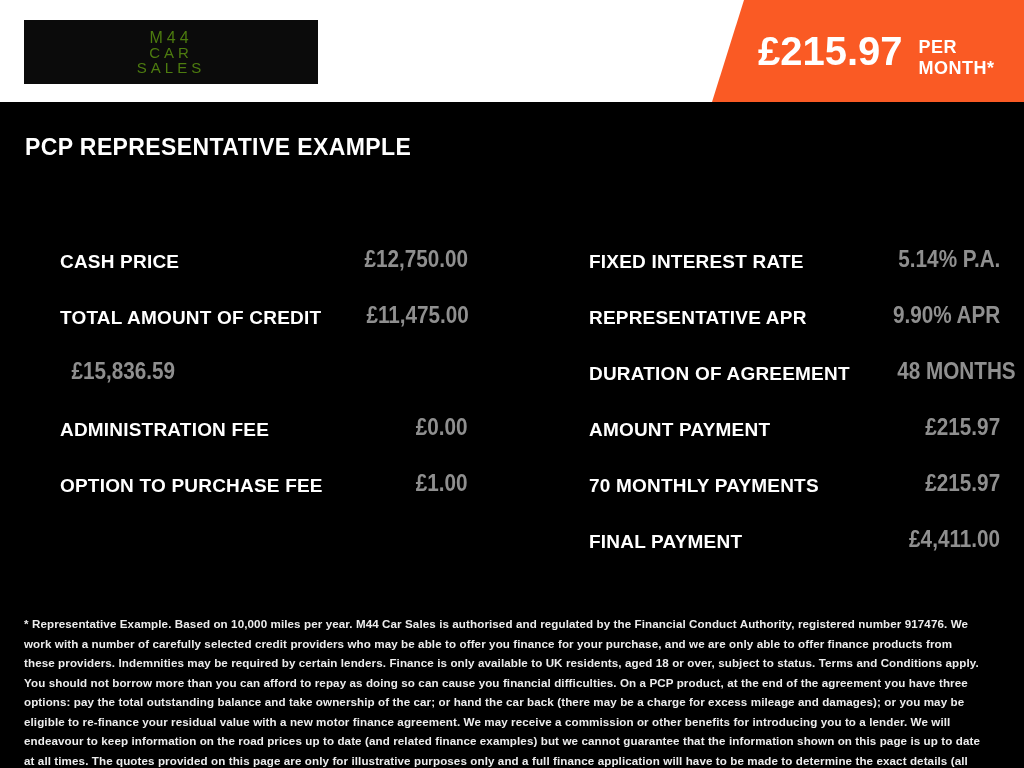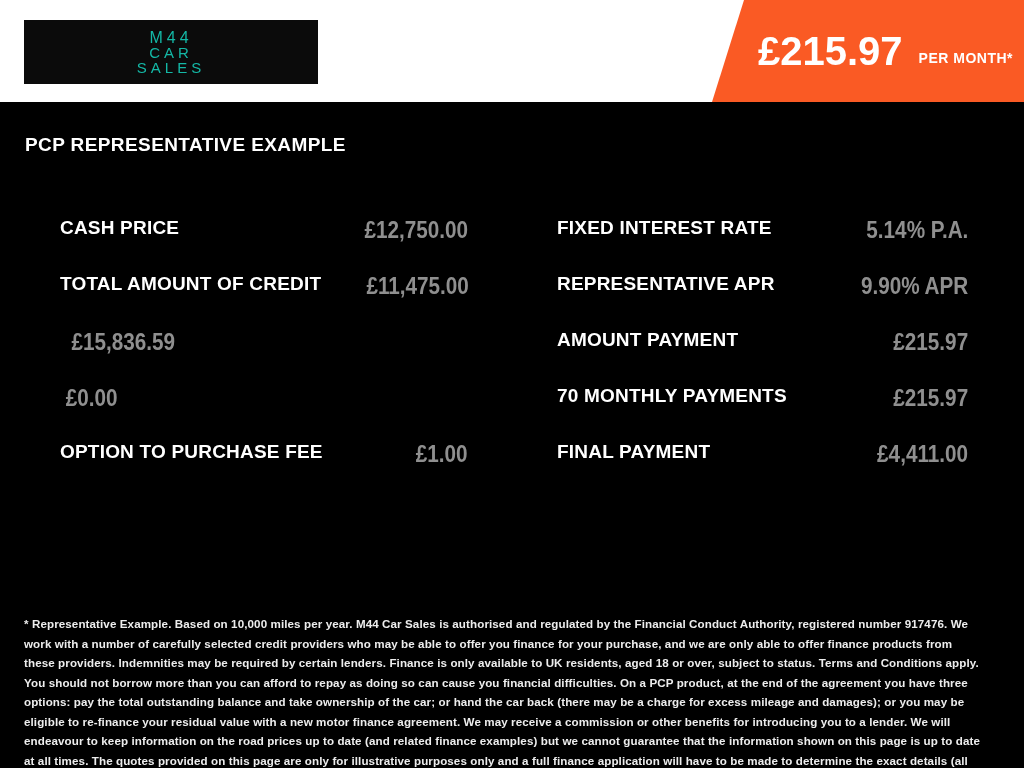--- a/index.html
+++ b/index.html
@@ -10,50 +10,50 @@
   }
   
   .top-banner{
     position:absolute;left:0;top:0;width:1024px;height:102px;background:#ffffff;
   }
   .logo-box{
     position:absolute;left:24px;top:20px;width:294px;height:64px;background:#0b0b0b;
     display:flex;flex-direction:column;align-items:center;justify-content:center;
   }
   .logo-line{
-    color:#14b8a6;font-weight:400;letter-spacing:4px;line-height:15px;
+    color:#4d7c0f;font-weight:400;letter-spacing:4px;line-height:15px;
     font-size:15px;text-transform:uppercase;font-family:"Liberation Sans",sans-serif;
   }
   .logo-line.l1{font-size:16px;}
   .price-ribbon{
     position:absolute;top:0;right:0;left:712px;height:102px;background:#FA5A24;
     clip-path:polygon(32px 0,100% 0,100% 100%,0 100%);
     display:flex;align-items:center;justify-content:flex-start;
     padding-left:46px;box-sizing:border-box;
   }
   .price-amount{
     color:#fff;font-weight:700;font-size:40px;letter-spacing:0px;
   }
   .price-period{
-    color:#fff;font-weight:700;font-size:14px;letter-spacing:0.5px;margin-left:16px;margin-top:14px;
+    color:#fff;font-weight:700;font-size:18px;letter-spacing:0.5px;margin-left:16px;margin-top:14px;
   }
   
   .page-title{
     position:absolute;left:25px;top:134px;color:#ffffff;font-weight:700;
-    font-size:19px;letter-spacing:0.4px;
+    font-size:23px;letter-spacing:0.4px;
   }
   
   .finance-grid{
     position:absolute;left:0;top:217px;width:1024px;
   }
   .fin-col{position:absolute;top:0;}
   .fin-col.left{left:60px;width:408px;}
-  .fin-col.right{left:557px;width:411px;}
+  .fin-col.right{left:589px;width:411px;}
   .fin-row{
-    height:56px;display:flex;align-items:flex-start;justify-content:space-between;gap:34px;
+    height:56px;display:flex;align-items:flex-end;justify-content:space-between;gap:34px;
   }
   .fin-label{
     color:#ffffff;font-weight:700;font-size:19px;letter-spacing:0.2px;white-space:nowrap;
   }
   .fin-value{
     color:#8f8f8f;font-weight:700;font-size:23px;white-space:nowrap;
     display:inline-block;transform:scaleX(0.9);transform-origin:right center;
   }
   
   .disclaimer{
@@ -86,36 +86,41 @@
       <span class="fin-value">£12,750.00</span>
     </div>
     <div class="fin-row">
       <span class="fin-label">TOTAL AMOUNT OF CREDIT</span>
       <span class="fin-value">£11,475.00</span>
     </div>
     <div class="fin-row">
       <span class="fin-value">£15,836.59</span>
     </div>
     <div class="fin-row">
+      <span class="fin-label">ADMINISTRATION FEE</span>
       <span class="fin-value">£0.00</span>
     </div>
     <div class="fin-row">
       <span class="fin-label">OPTION TO PURCHASE FEE</span>
       <span class="fin-value">£1.00</span>
     </div>
   </div>
 
   <div class="fin-col right">
     <div class="fin-row">
       <span class="fin-label">FIXED INTEREST RATE</span>
       <span class="fin-value">5.14% P.A.</span>
     </div>
     <div class="fin-row">
       <span class="fin-label">REPRESENTATIVE APR</span>
       <span class="fin-value">9.90% APR</span>
+    </div>
+    <div class="fin-row">
+      <span class="fin-label">DURATION OF AGREEMENT</span>
+      <span class="fin-value">48 MONTHS</span>
     </div>
     <div class="fin-row">
       <span class="fin-label">AMOUNT PAYMENT</span>
       <span class="fin-value">£215.97</span>
     </div>
     <div class="fin-row">
       <span class="fin-label">70 MONTHLY PAYMENTS</span>
       <span class="fin-value">£215.97</span>
     </div>
     <div class="fin-row">

